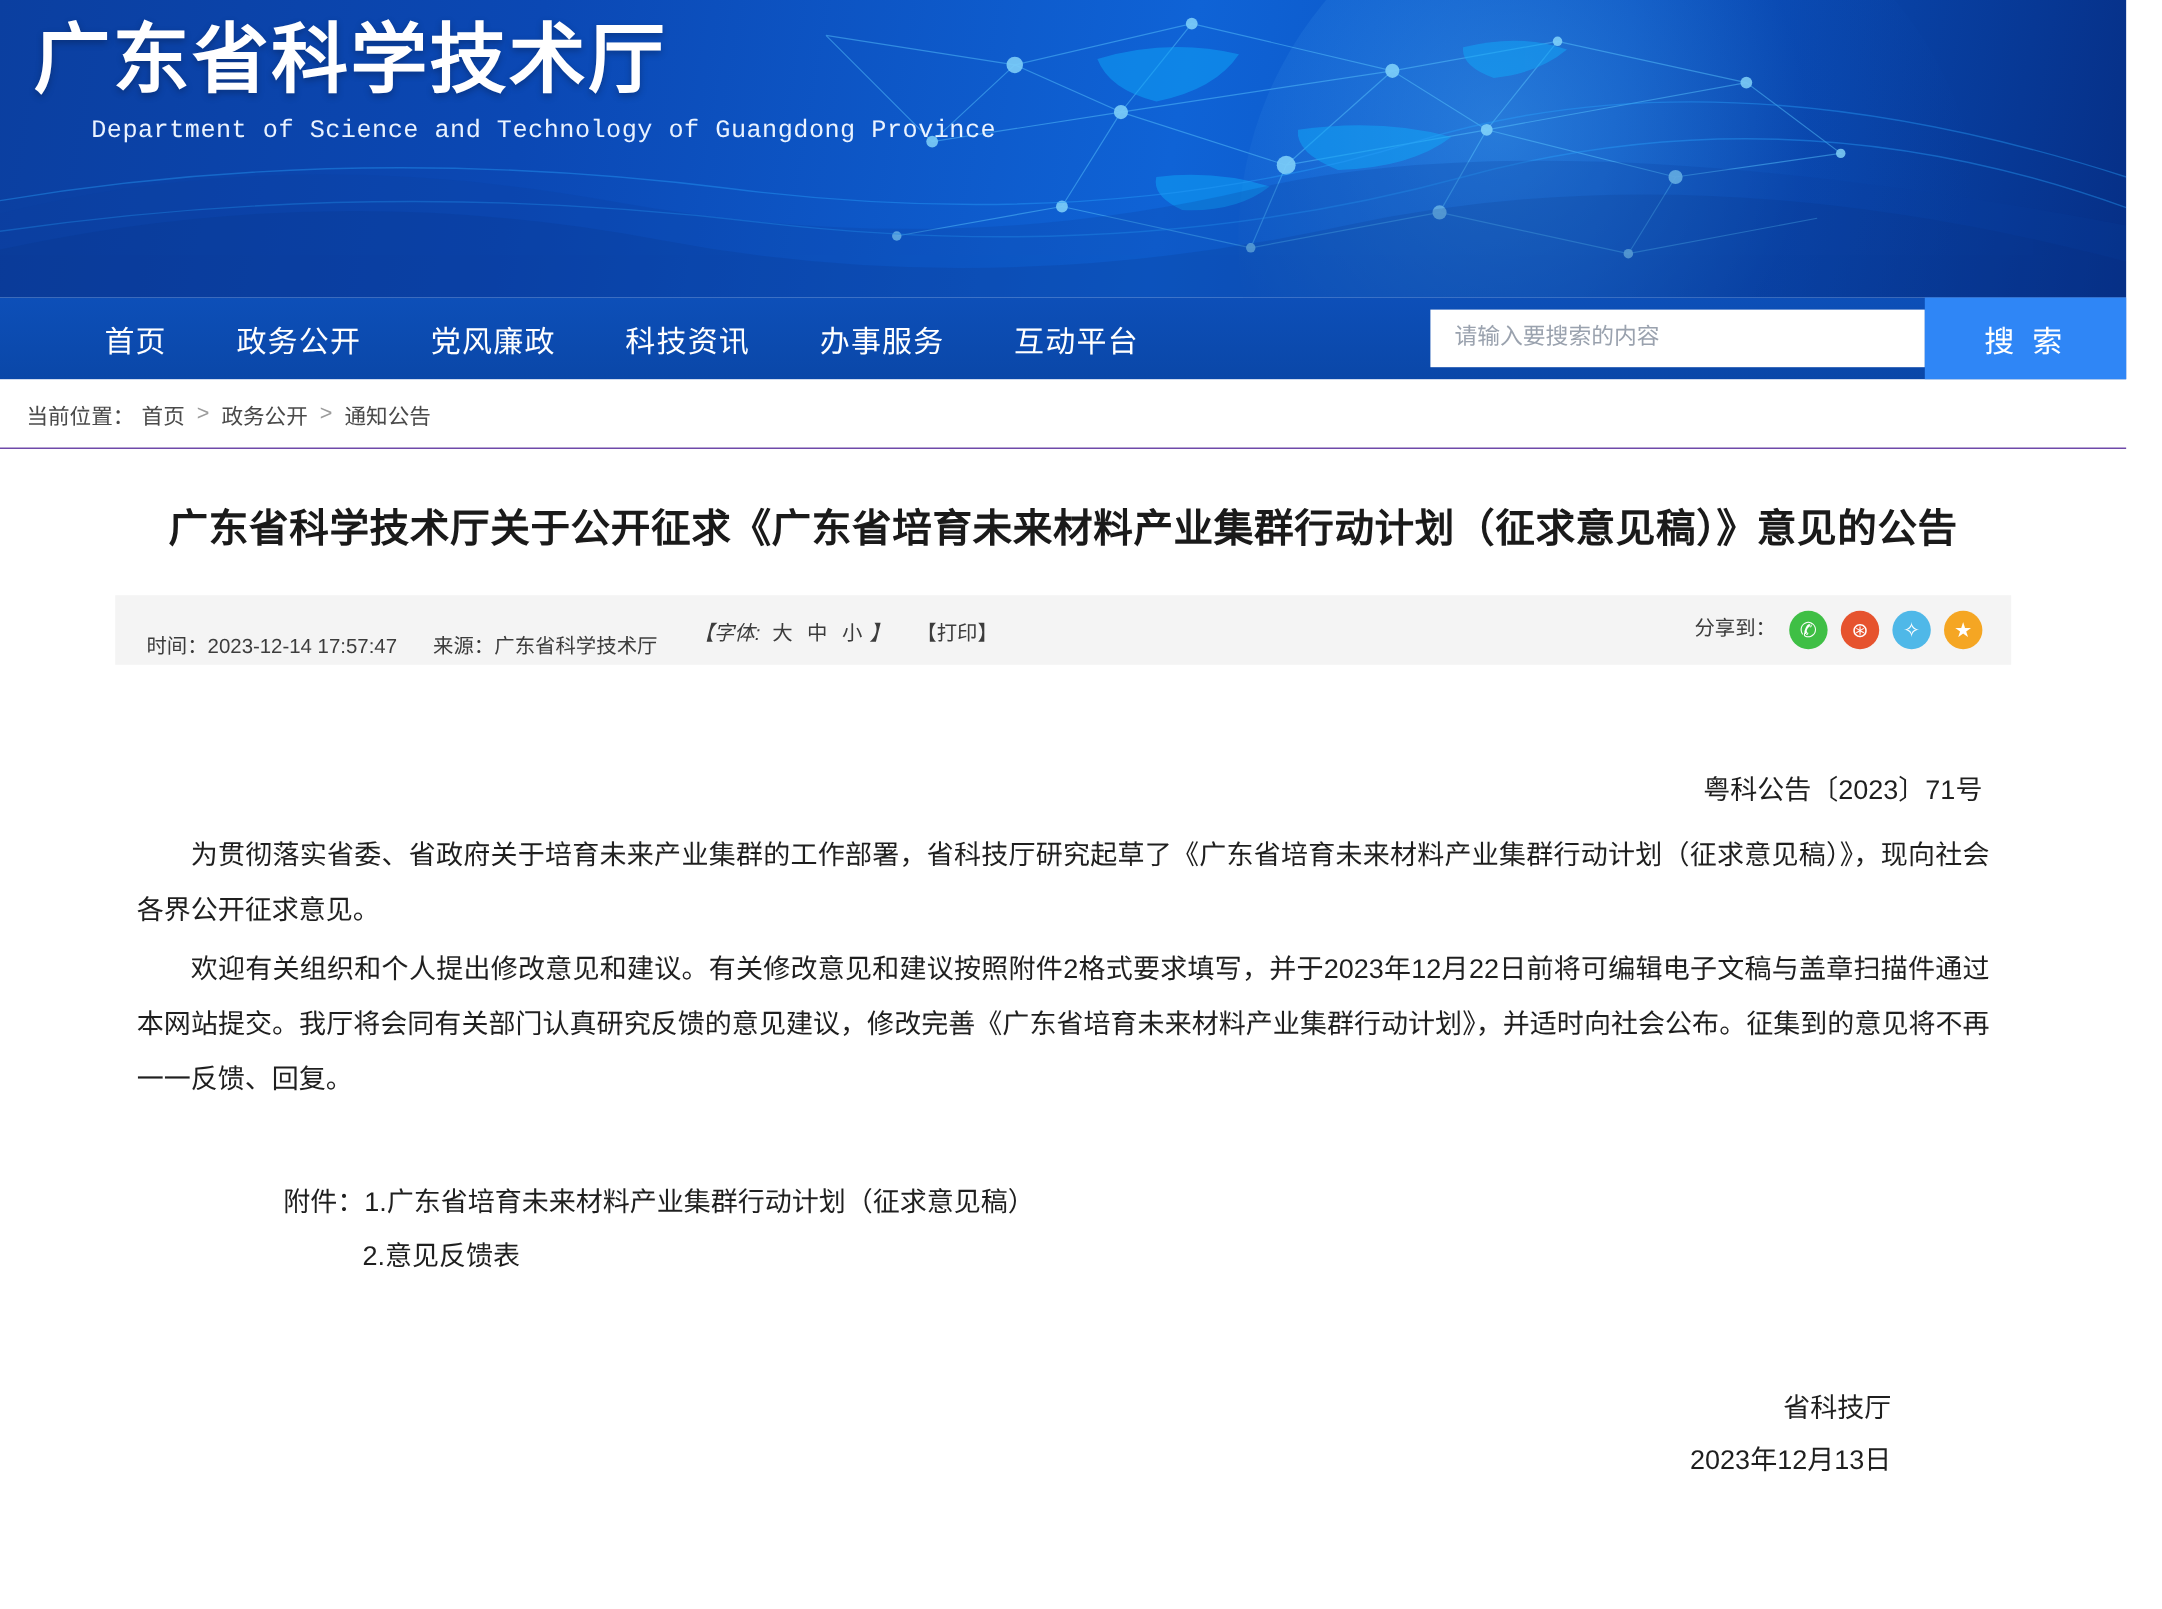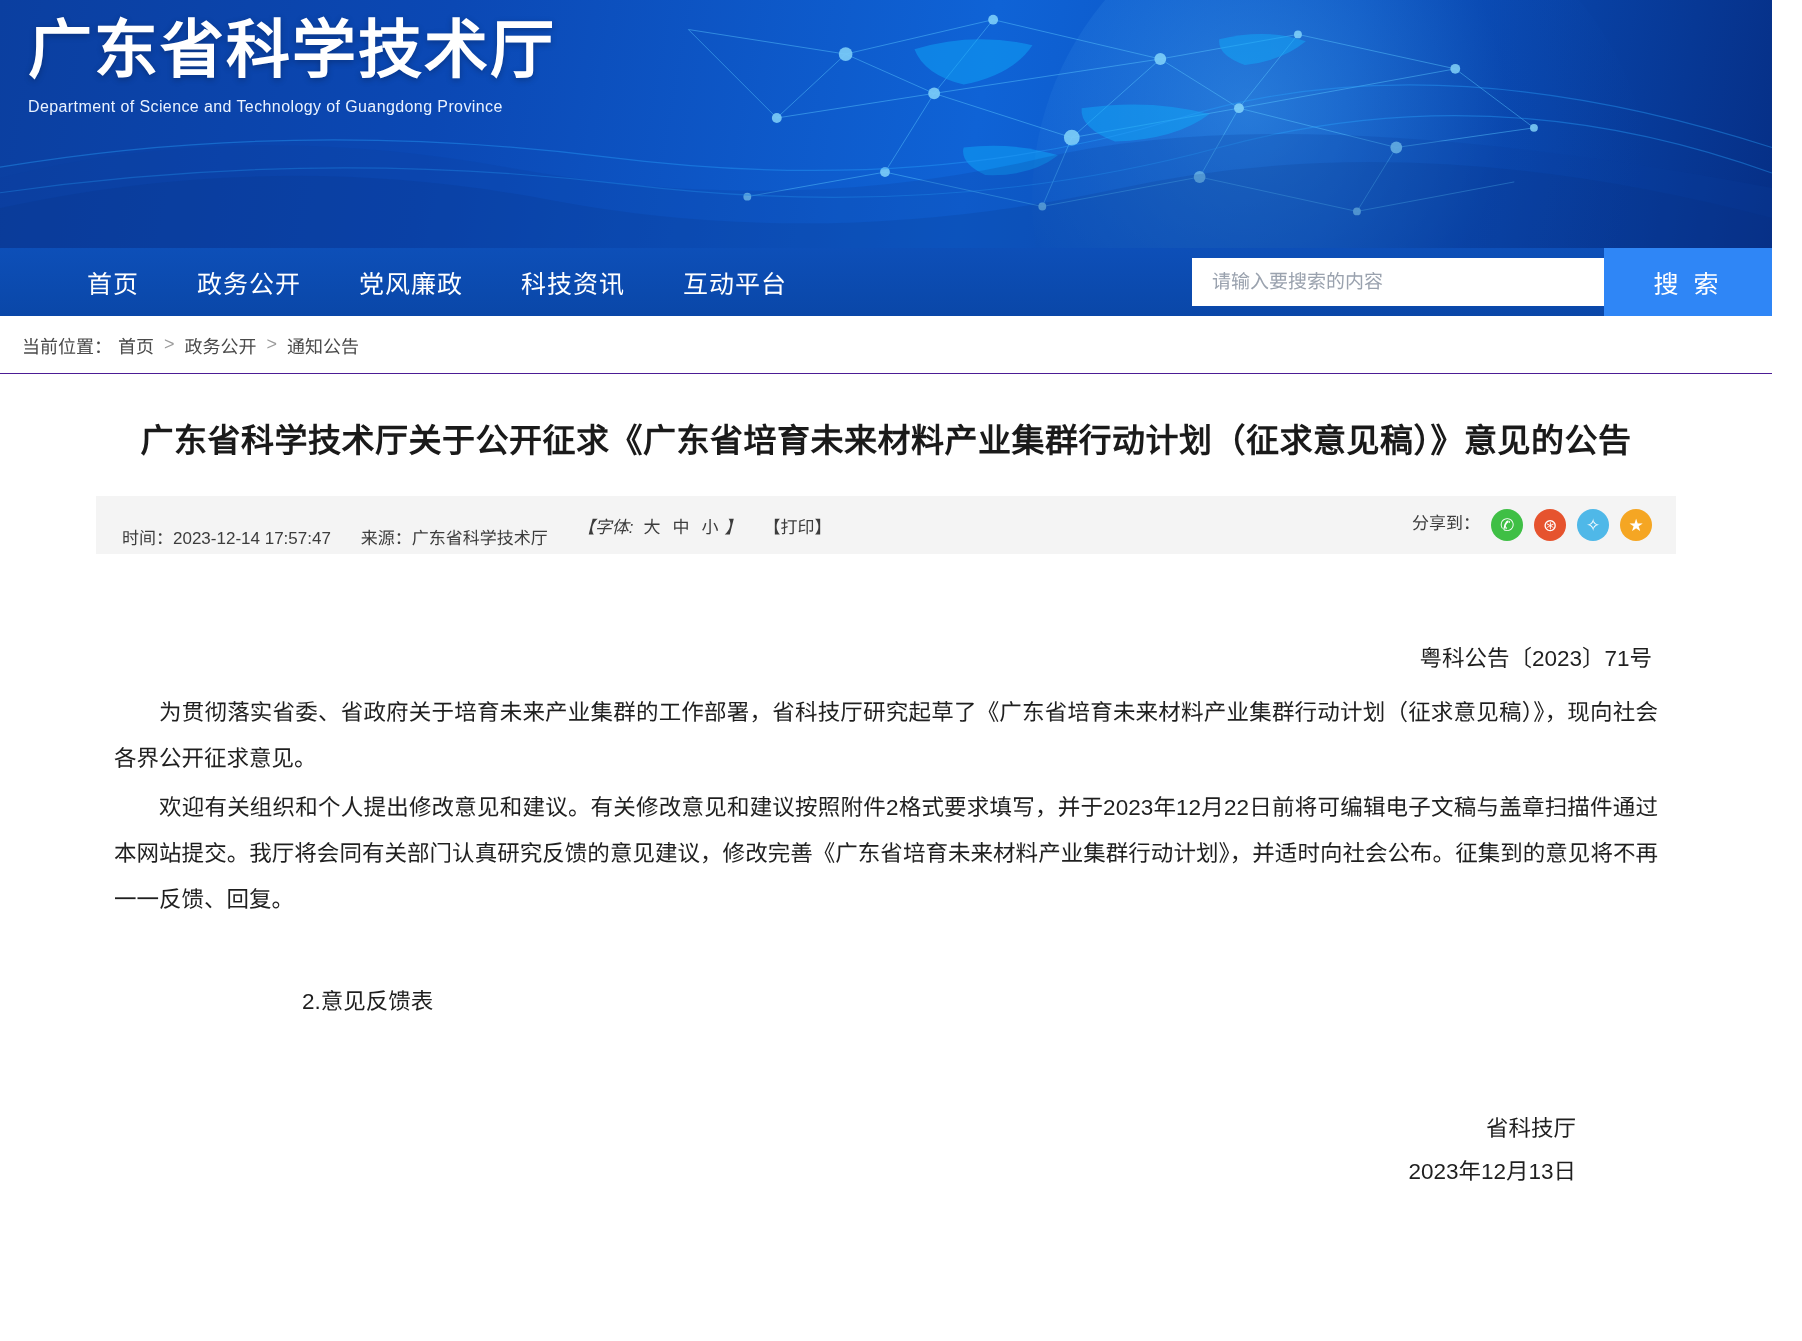--- a/index.html
+++ b/index.html
@@ -50,24 +50,25 @@
   .brand .cn {
     font-size: 64px;
     font-weight: bold;
     letter-spacing: 2px;
     line-height: 1.25;
     text-shadow: 0 2px 6px rgba(0,0,0,.25);
     font-family: "Liberation Sans", "DejaVu Sans", sans-serif;
   }
   .brand .en {
     margin-top: 8px;
-    font-size: 16px;
+    font-size: 21px;
     letter-spacing: .4px;
     color: #eaf3ff;
-    font-family: Liberation Sans, sans-serif;
+    font-family: Liberation Mono, monospace;
+    margin-left: 48px;
   }
 
   
   .nav {
     height: 68px;
     background: linear-gradient(180deg, #0d4fb8 0%, #0a47a8 100%);
     display: flex;
     align-items: center;
     position: relative;
   }
@@ -270,20 +271,21 @@
       <div class="en">Department of Science and Technology of Guangdong Province</div>
     </div>
   </div>
 
   <div class="nav">
     <div class="nav-items">
       <div class="nav-item">首页</div>
       <div class="nav-item">政务公开</div>
       <div class="nav-item">党风廉政</div>
       <div class="nav-item">科技资讯</div>
+      <div class="nav-item">办事服务</div>
       <div class="nav-item">互动平台</div>
     </div>
     <div class="search-wrap">
       <input class="search-input" type="text" placeholder="请输入要搜索的内容" style="">
       <button class="search-btn">搜 索</button>
     </div>
   </div>
 
   <div class="breadcrumb">
     <span class="label">当前位置：</span>
@@ -317,20 +319,23 @@
       </div>
     </div>
 
     <div class="body">
       <div class="doc-no">粤科公告〔2023〕71号</div>
 
       <p class="para">为贯彻落实省委、省政府关于培育未来产业集群的工作部署，省科技厅研究起草了《广东省培育未来材料产业集群行动计划（征求意见稿）》，现向社会各界公开征求意见。</p>
       <p class="para">欢迎有关组织和个人提出修改意见和建议。有关修改意见和建议按照附件2格式要求填写，并于2023年12月22日前将可编辑电子文稿与盖章扫描件通过本网站提交。我厅将会同有关部门认真研究反馈的意见建议，修改完善《广东省培育未来材料产业集群行动计划》，并适时向社会公布。征集到的意见将不再一一反馈、回复。</p>
 
       <div class="attach-block">
+        <div>
+          <span>附件：</span><span>1.广东省培育未来材料产业集群行动计划（征求意见稿）</span>
+        </div>
         <div class="attach-line2">2.意见反馈表</div>
       </div>
 
       <div class="signature">
         <div>省科技厅</div>
         <div>2023年12月13日</div>
       </div>
 
       <div class="spacer"></div>
     </div>

